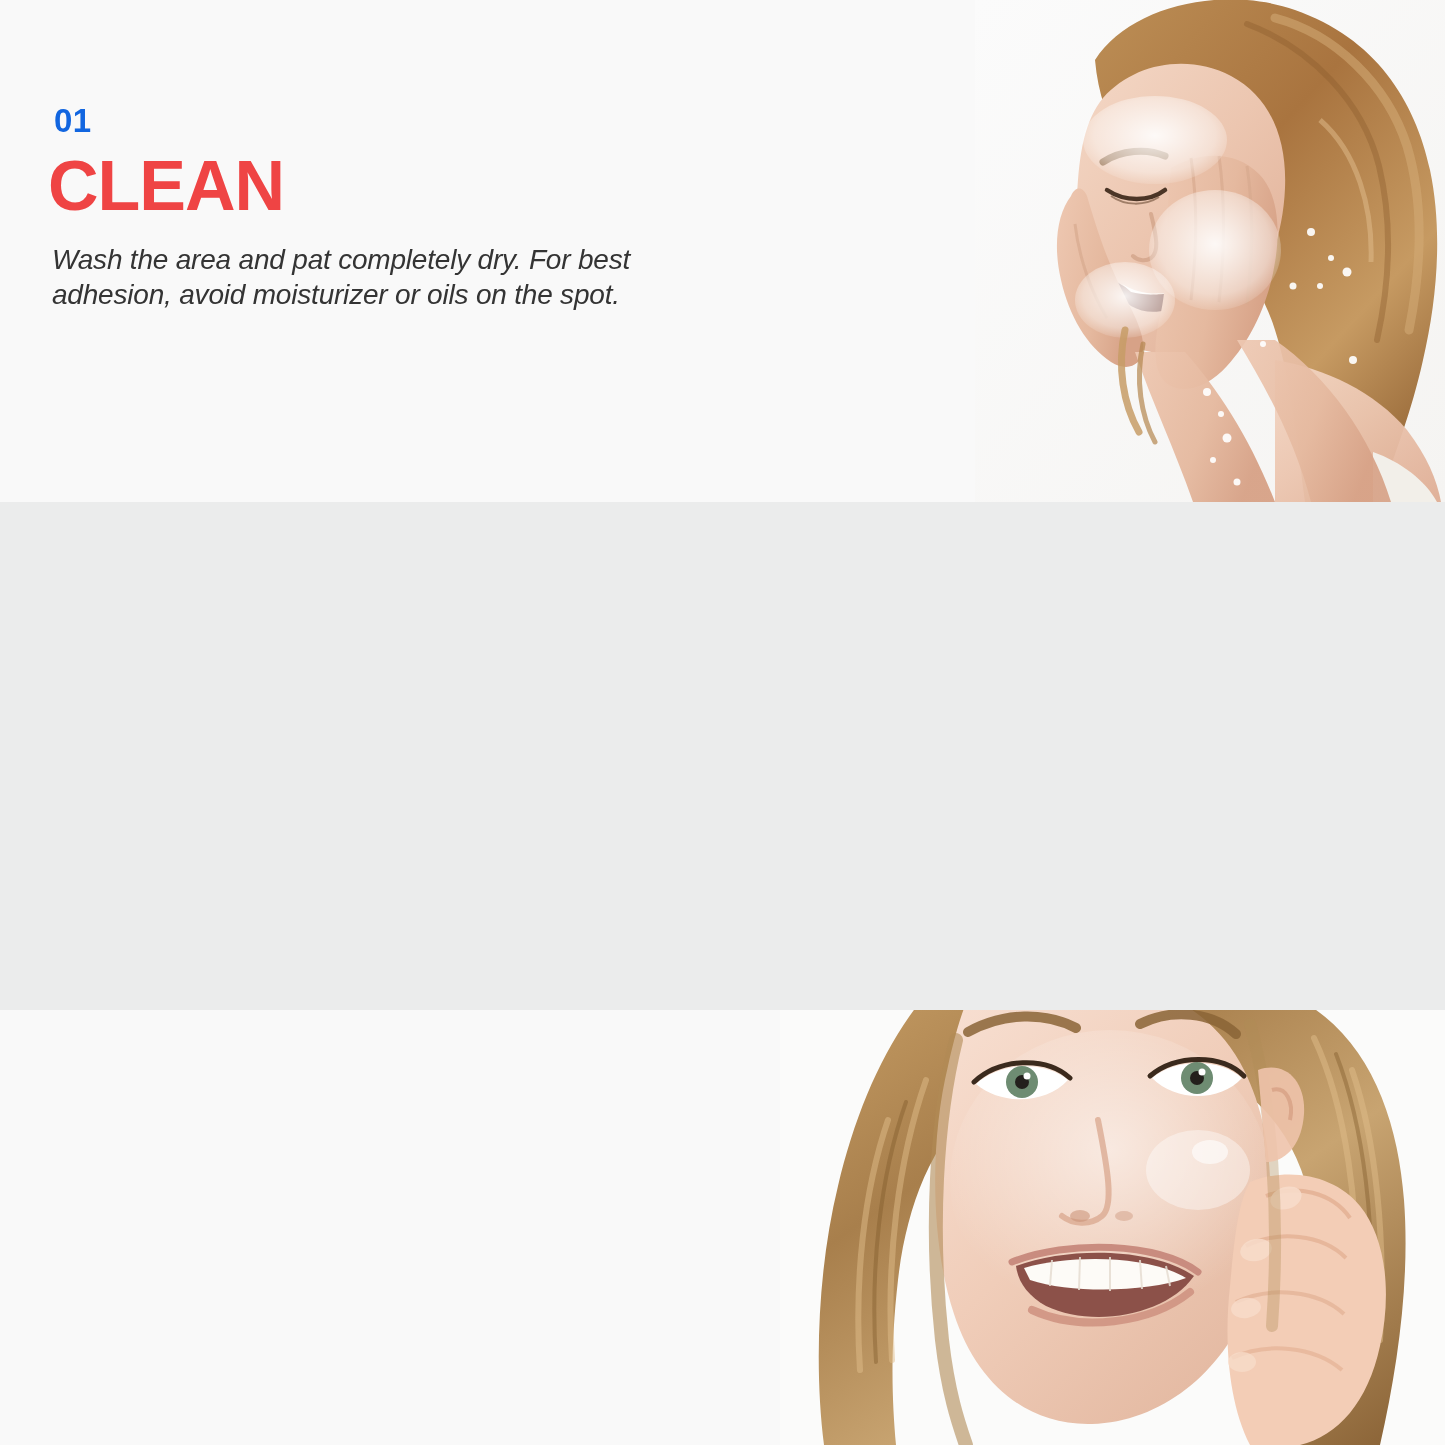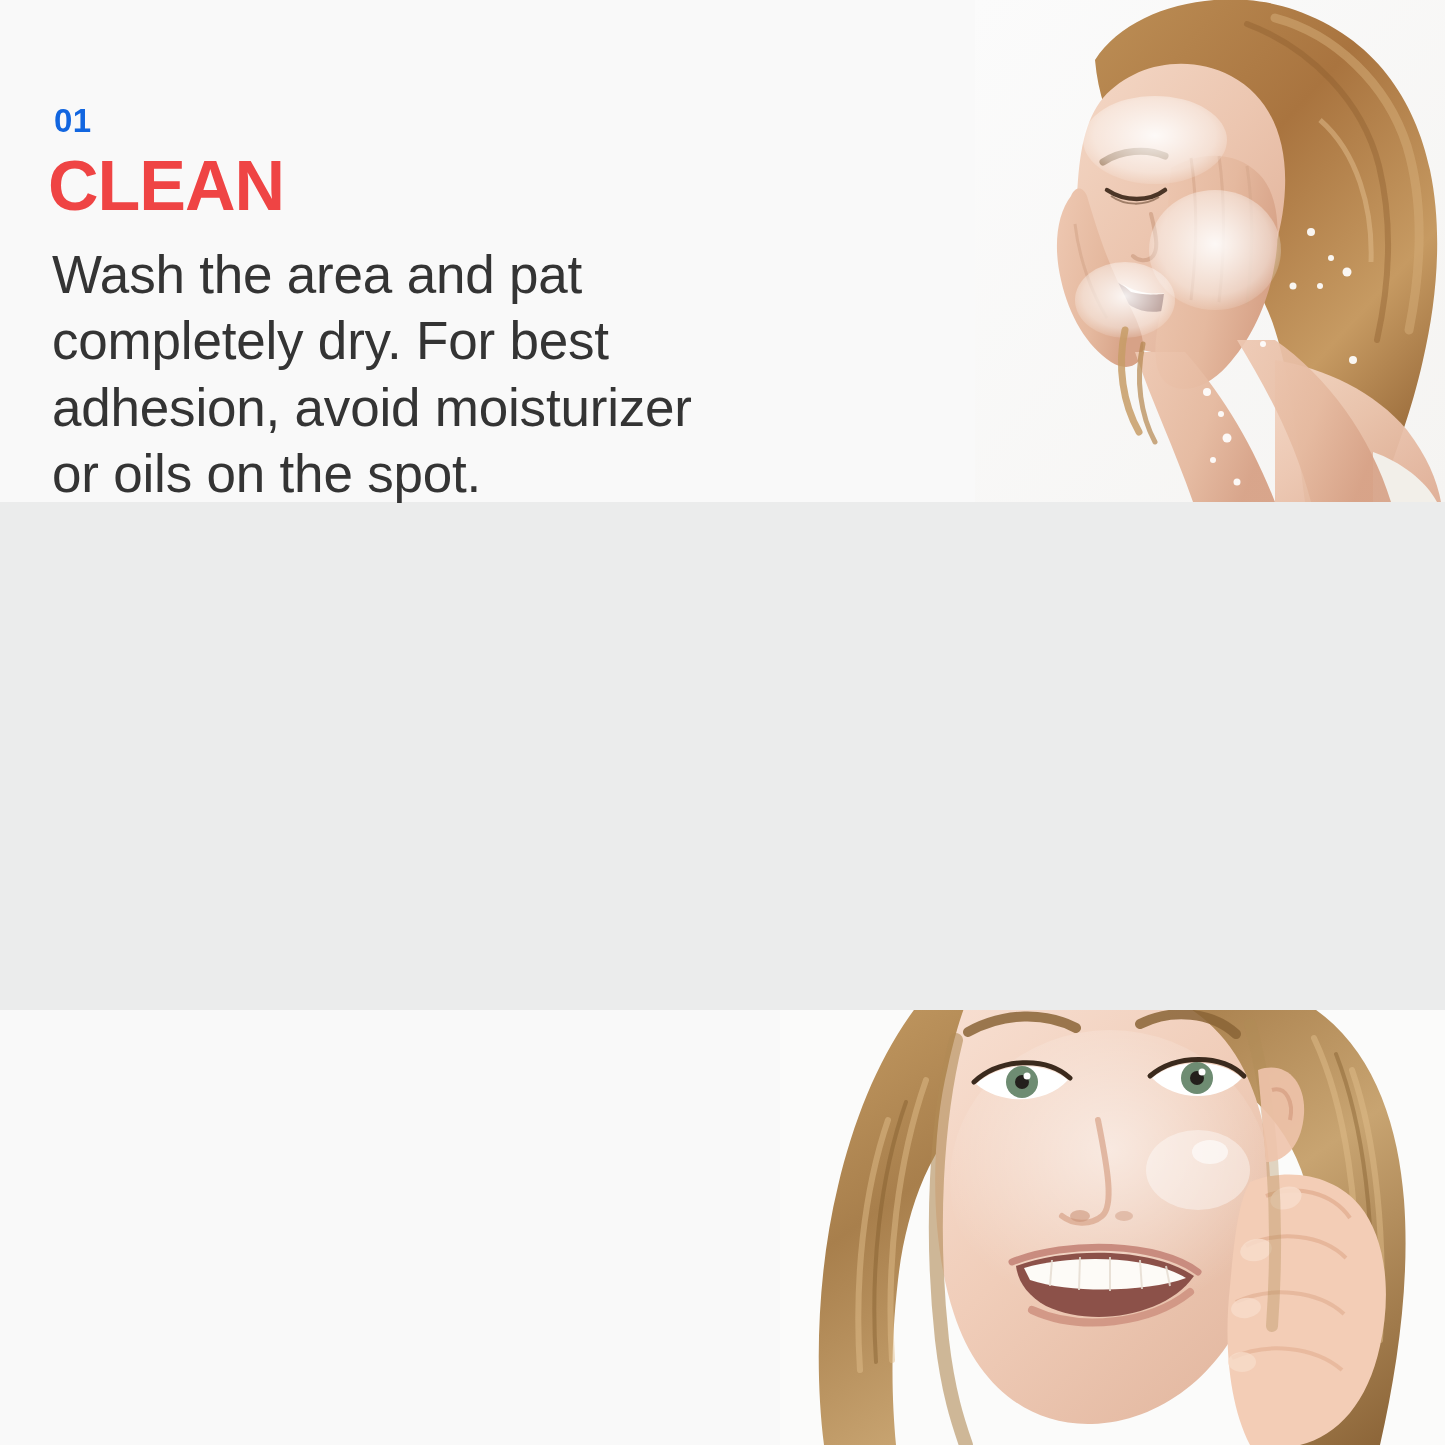--- a/index.html
+++ b/index.html
@@ -46,25 +46,26 @@
   .step-title {
     font-size: 70px;
     font-weight: bold;
     color: #ef4444;
     letter-spacing: -1px;
     line-height: 0.96;
     margin: 0 0 22px -4px;
   }
 
   .step-body {
-    font-size: 53px;
+    font-size: 28px;
     color: #343434;
     line-height: 1.25;
     margin: 0;
     letter-spacing: -0.2px;
+    font-style: italic;
   }
 
   
   .photo {
     position: absolute;
     z-index: 2;
   }
   #photo-1 { right: 0; top: 0;   width: 470px; height: 502px; }
   #photo-3 { right: 0; bottom: 0; width: 665px; height: 435px; }
   .photo svg { display: block; width: 100%; height: 100%; }

